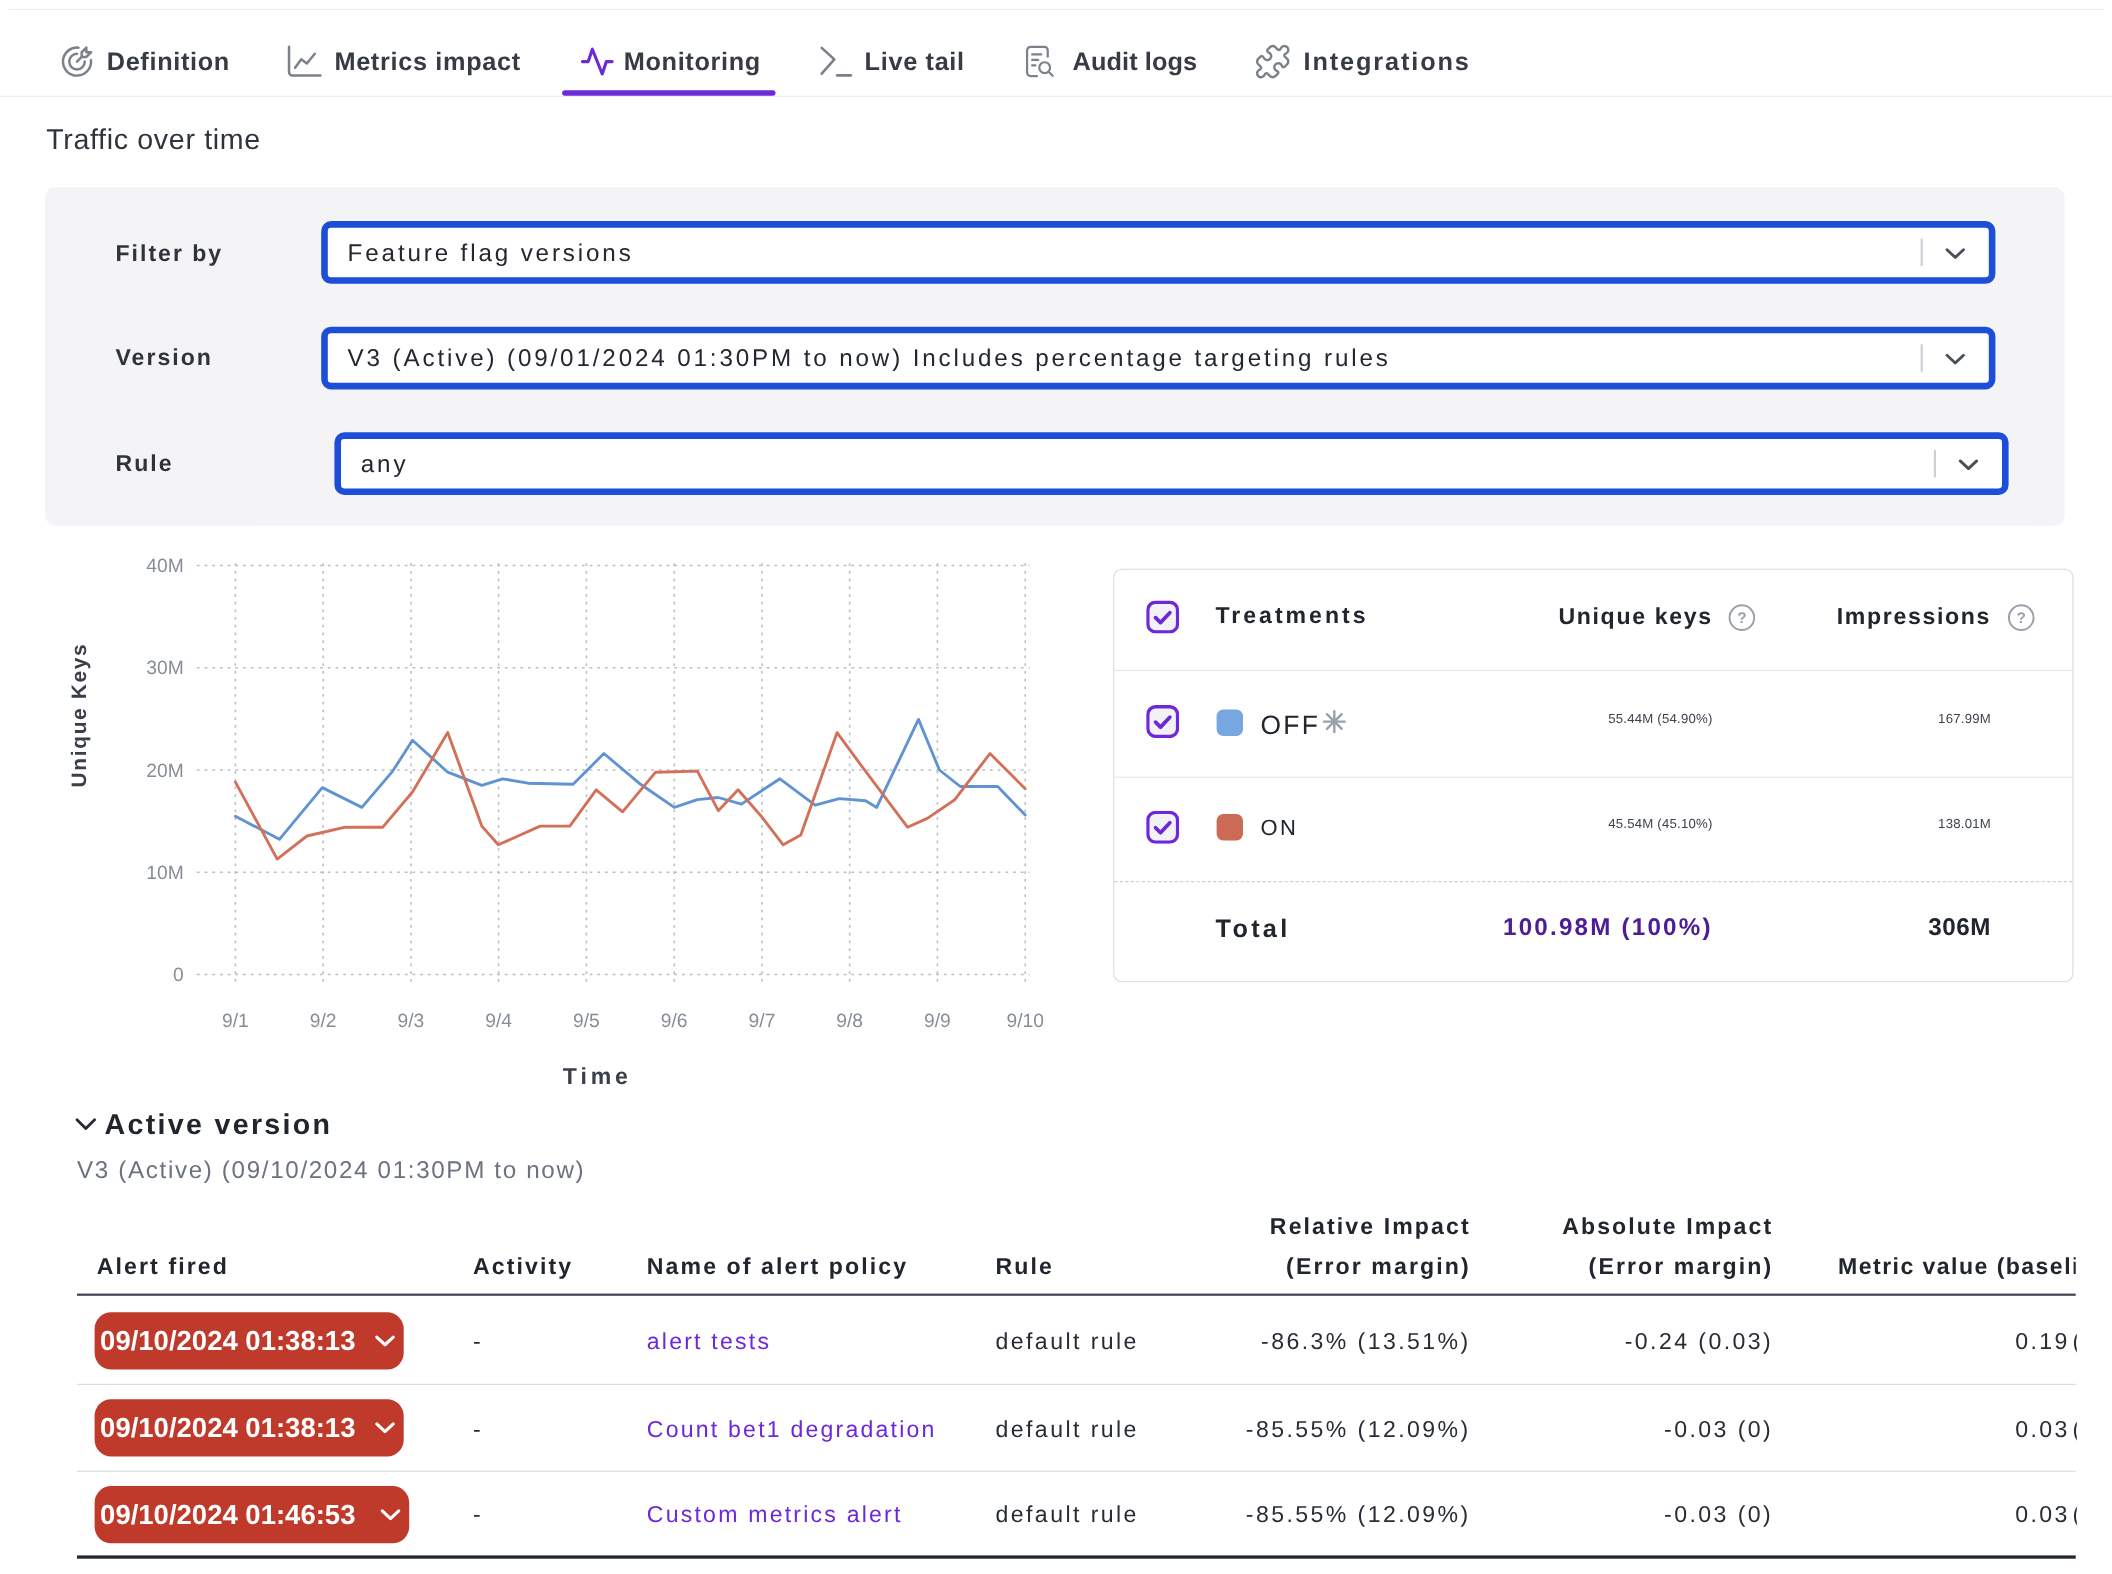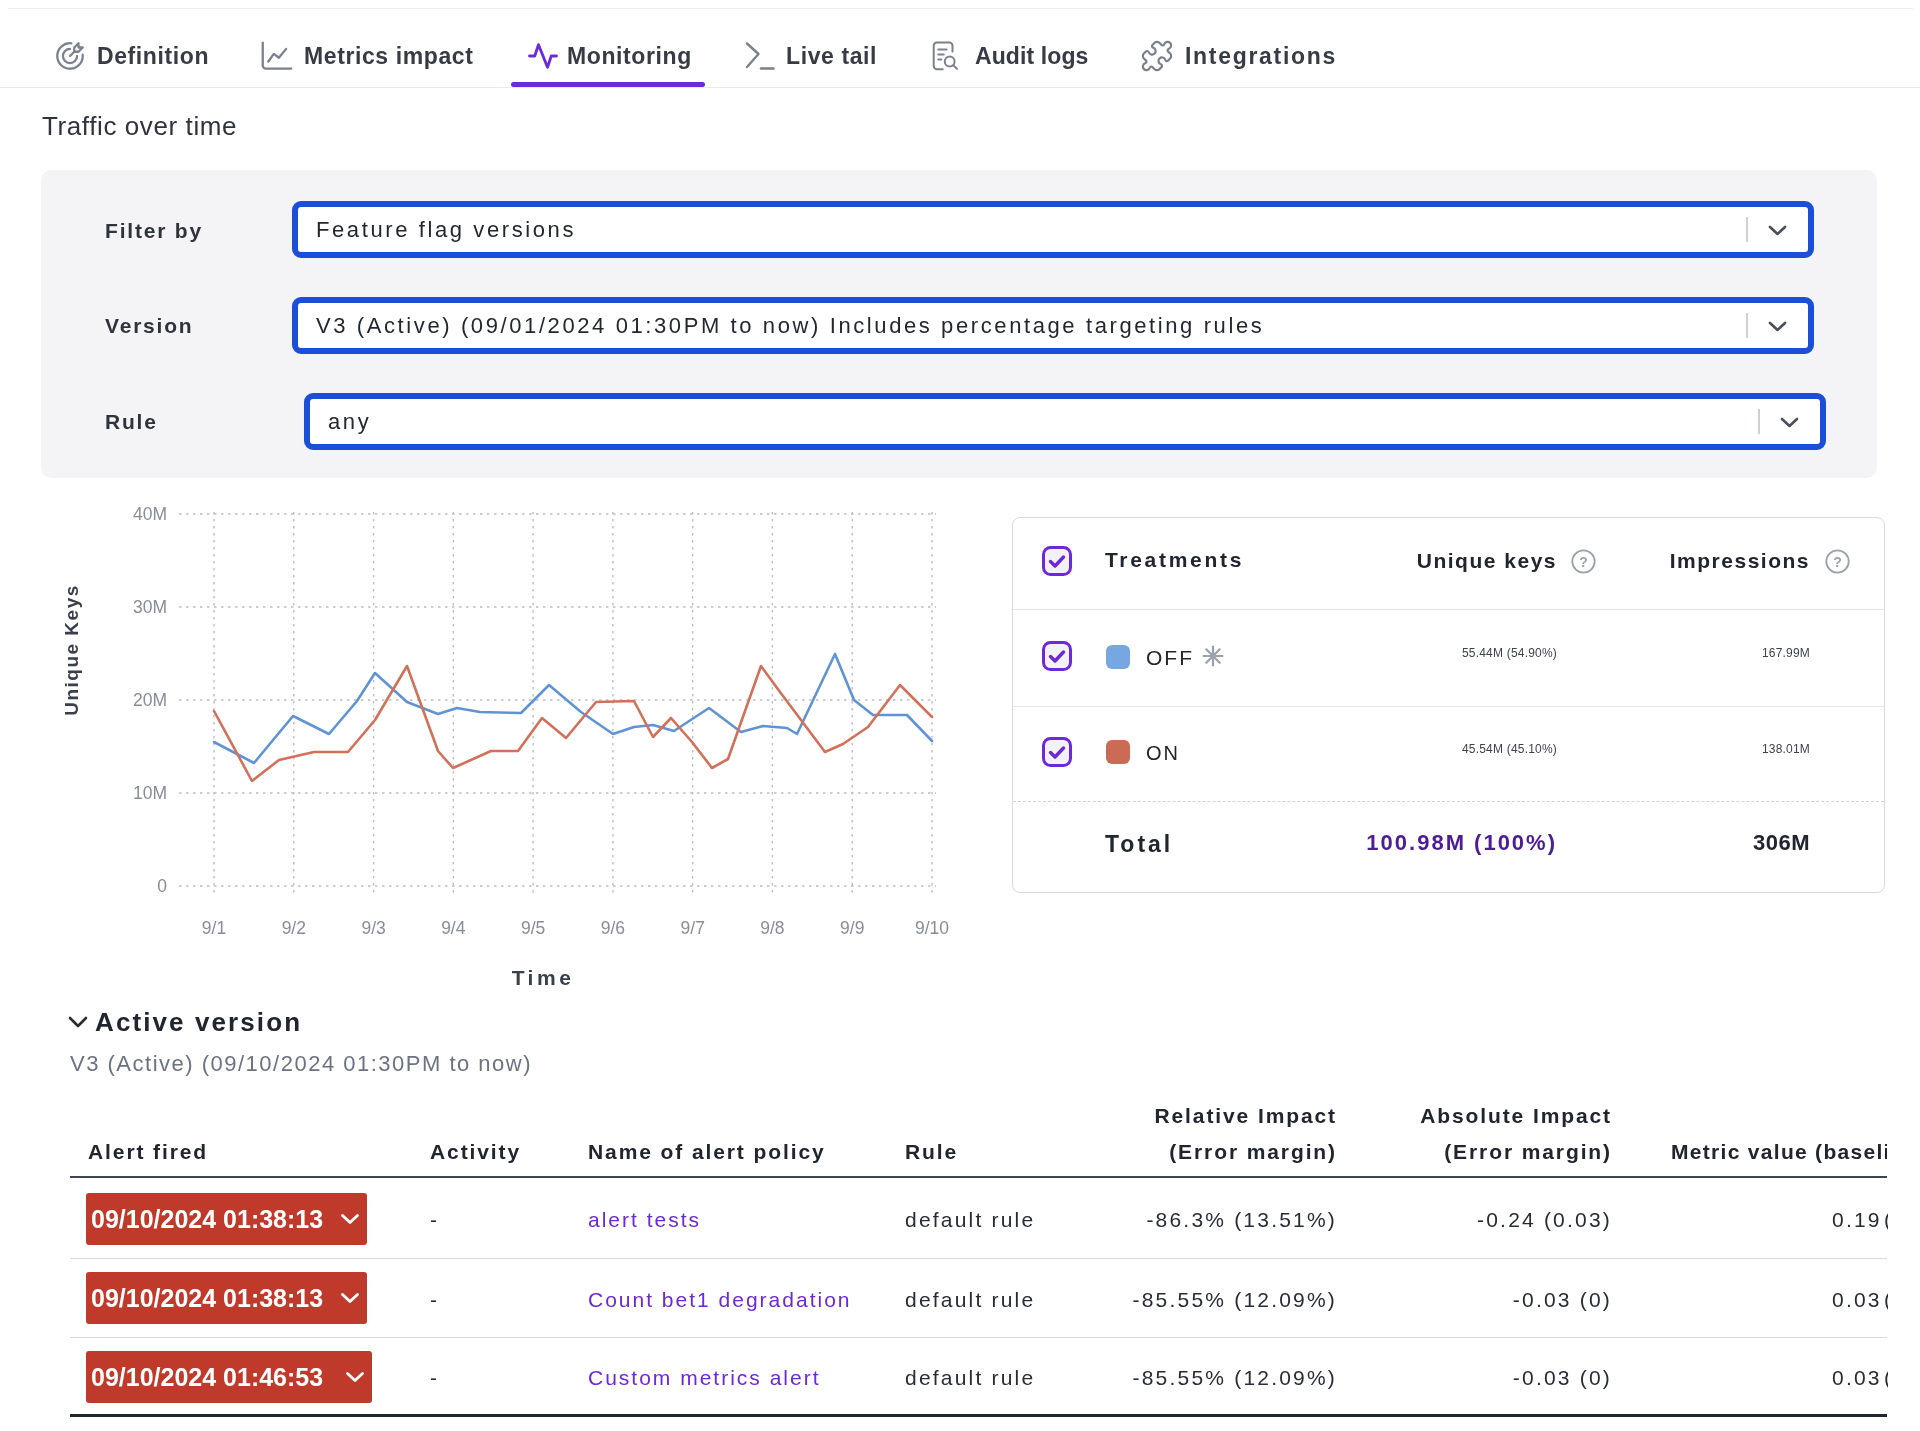--- a/index.html
+++ b/index.html
@@ -6,21 +6,21 @@
 html,body{width:1920px;height:1431px;background:#fff;font-family:"Liberation Sans",sans-serif;overflow:hidden}
 .abs{position:absolute}
 .tab{position:absolute;display:flex;align-items:center;gap:14px;height:30px;color:#363b44;font-size:23px;font-weight:700;letter-spacing:0.6px}
 .tab svg{flex:0 0 auto}
 .lbl{position:absolute;font-weight:700;font-size:21px;color:#2e333c;letter-spacing:1.8px}
 .inp{position:absolute;background:#fff;border:6px solid #1d4ed8;border-radius:9px;display:flex;align-items:center;font-size:22px;color:#23272f;letter-spacing:2.6px}
 .inp .txt{padding-left:18px;white-space:nowrap}
 .inp .divider{position:absolute;right:60px;top:10px;bottom:10px;width:2px;background:#ccd0d6}
 .inp svg{position:absolute;right:21px;top:50%;margin-top:-5px}
 .rnum{position:absolute;font-size:12px;color:#3d434d;text-align:right;white-space:nowrap;letter-spacing:0.2px}
-.btn{position:absolute;background:#c03a2b;border-radius:3px;color:#fff;font-weight:700;font-size:25px;display:flex;align-items:center;justify-content:space-between;padding:0 7px 0 5px;height:52px}
+.btn{position:absolute;background:#c03a2b;border-radius:15px;color:#fff;font-weight:700;font-size:25px;display:flex;align-items:center;justify-content:space-between;padding:0 7px 0 5px;height:52px}
 .link{position:absolute;font-size:21px;color:#6d28d9;white-space:nowrap;letter-spacing:2px}
 .cell{position:absolute;font-size:21px;color:#272c35;white-space:nowrap;letter-spacing:2.2px}
 .hdrcell{position:absolute;font-size:21px;font-weight:700;color:#20252e;white-space:nowrap;letter-spacing:1.9px}
 </style>
 </head>
 <body>
 
 <div class="abs" style="left:8px;top:8px;width:1905px;height:1px;background:#ededf0"></div>
 <div class="abs" style="left:0;top:87px;width:1920px;height:1px;background:#e9eaec"></div>
 
@@ -145,21 +145,21 @@
 
 <div class="abs" style="left:1012px;top:517px;width:873px;height:376px;border:1px solid #d7dade;border-radius:8px"></div>
 <div class="abs" style="left:1013px;top:609px;width:871px;height:1px;background:#e4e6ea"></div>
 <div class="abs" style="left:1013px;top:706px;width:871px;height:1px;background:#e4e6ea"></div>
 <div class="abs" style="left:1013px;top:801px;width:871px;height:0;border-top:1px dashed #cfd3d8"></div>
 
 <div class="abs" style="left:1105px;top:548px;font-size:21px;font-weight:700;color:#20252e;letter-spacing:2.7px">Treatments</div>
 <div class="abs" style="left:1357px;top:549px;width:200px;text-align:right;font-size:21px;font-weight:700;color:#20252e;letter-spacing:1.5px">Unique keys</div>
 <div class="abs" style="left:1610px;top:549px;width:200px;text-align:right;font-size:21px;font-weight:700;color:#20252e;letter-spacing:1.5px">Impressions</div>
 
-<div class="abs" style="left:1146px;top:646px;font-size:21px;color:#20252e;letter-spacing:2px">OFF</div>
+<div class="abs" style="left:1146px;top:646px;font-size:24px;color:#20252e;letter-spacing:2px">OFF</div>
 <div class="rnum" style="left:1357px;top:646px;width:200px">55.44M (54.90%)</div>
 <div class="rnum" style="left:1610px;top:646px;width:200px">167.99M</div>
 <div class="abs" style="left:1146px;top:742px;font-size:20px;color:#20252e;letter-spacing:2px">ON</div>
 <div class="rnum" style="left:1357px;top:742px;width:200px">45.54M (45.10%)</div>
 <div class="rnum" style="left:1610px;top:742px;width:200px">138.01M</div>
 <div class="abs" style="left:1105px;top:831px;font-size:23px;font-weight:700;color:#20252e;letter-spacing:3px">Total</div>
 <div class="abs" style="left:1357px;top:830px;width:200px;text-align:right;font-size:22px;font-weight:700;color:#4c1d95;letter-spacing:2px">100.98M (100%)</div>
 <div class="abs" style="left:1610px;top:830px;width:200px;text-align:right;font-size:22px;font-weight:700;color:#20252e;letter-spacing:0.5px">306M</div>
 
 <div class="abs" style="left:1106px;top:645px;width:24px;height:24px;background:#76a7e0;border-radius:6px"></div>

